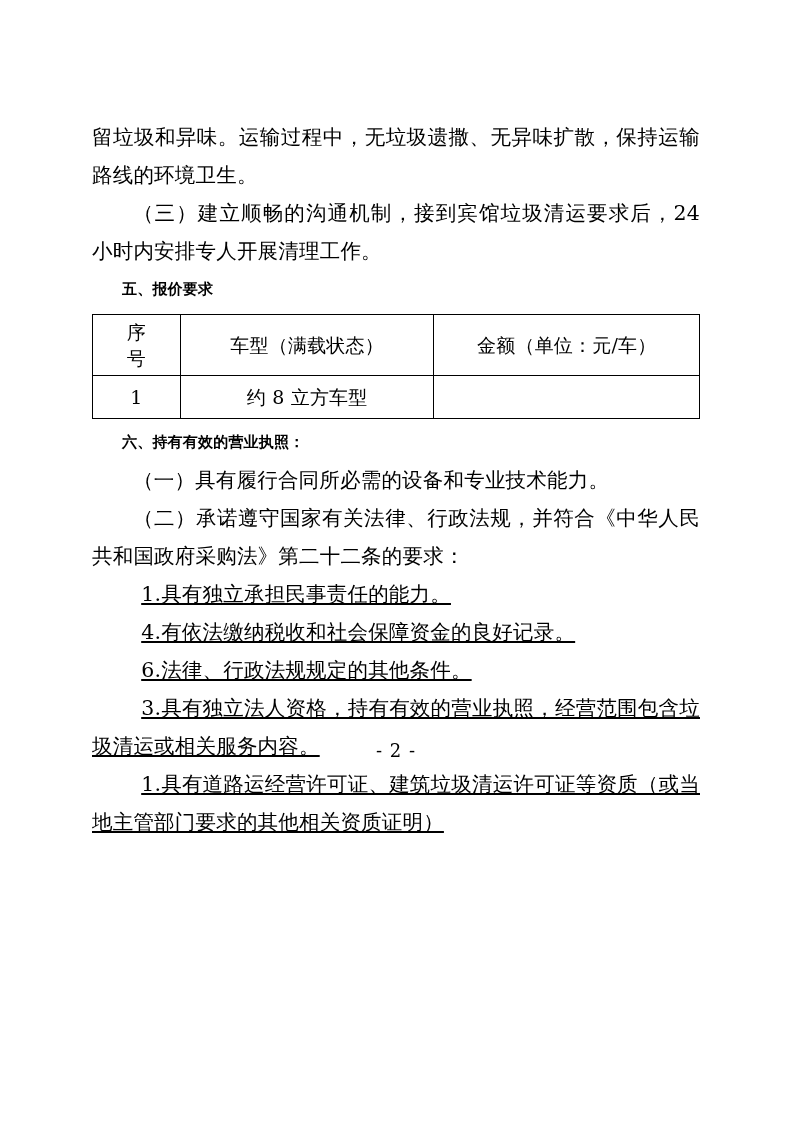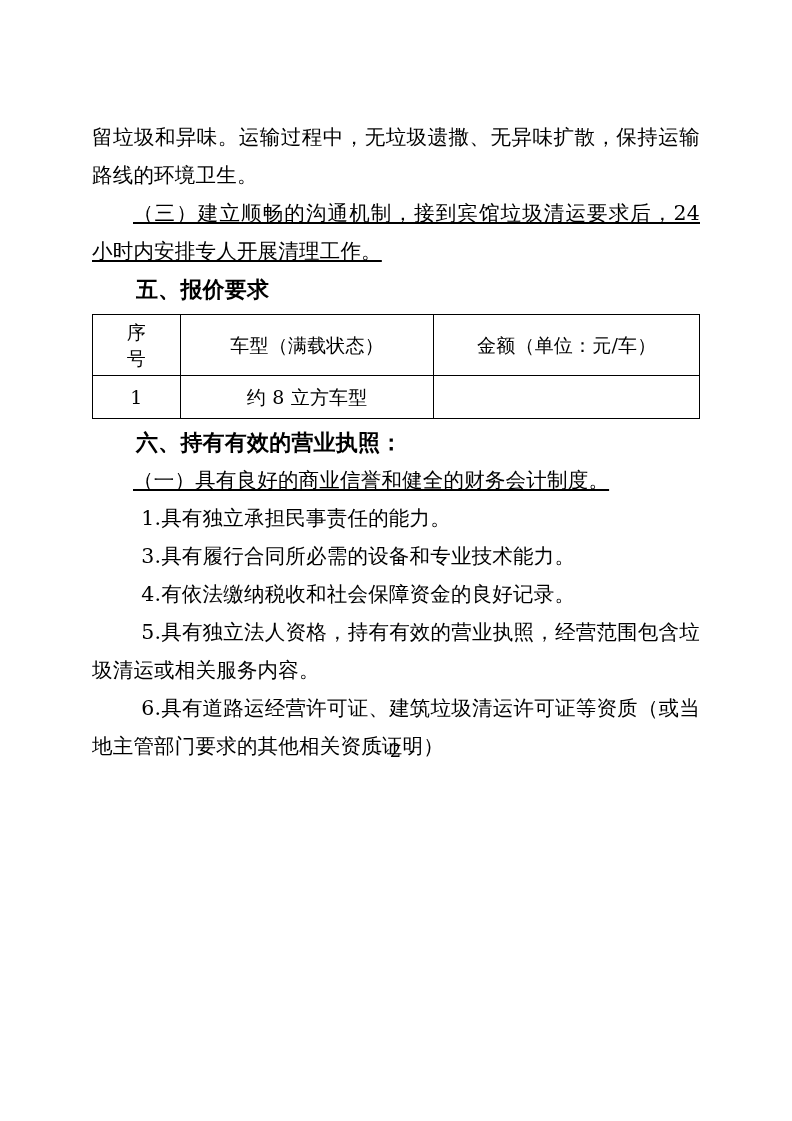--- a/index.html
+++ b/index.html
@@ -29,32 +29,32 @@
     line-height: 38px;
     text-align: justify;
     text-justify: inter-ideograph;
     letter-spacing: 0.2px;
   }
   p {
     margin: 0;
   }
   .indent-2 {
     text-indent: 2em;
-    text-decoration: underline;
   }
   .indent-1 {
     text-indent: 1em;
   }
   .indent-25 {
     text-indent: 2.4em;
+    text-decoration: underline;
   }
   .heading {
     font-weight: bold;
     text-indent: 2em;
-    font-size: 22px;
+    font-size: 15px;
     line-height: 38px;
   }
   table.price-table {
     border-collapse: collapse;
     width: 100%;
     margin: 6px 0 4px 0;
     table-layout: fixed;
   }
   table.price-table td {
     border: 1px solid #000000;
@@ -122,30 +122,31 @@
       <tr>
         <td class="col-no row-cell">1</td>
         <td class="col-type row-cell">约 8 立方车型</td>
         <td class="col-amount row-cell"></td>
       </tr>
     </tbody>
       </table>
 
     <p class="heading">六、持有有效的营业执照：</p>
 
-    <p class="indent-2">（一）具有良好的商业信誉和健全的财务会计制度。</p>
+    <p class="indent-2">（一）具有履行合同所必需的设备和专业技术能力。</p>
+
+    <p class="indent-2">（二）承诺遵守国家有关法律、行政法规，并符合《中华人民共和国政府采购法》第二十二条的要求：</p>
+
+    <p class="indent-25">1.具有独立承担民事责任的能力。</p>
+    <p class="indent-25">4.有依法缴纳税收和社会保障资金的良好记录。</p>
+    <p class="indent-25">6.法律、行政法规规定的其他条件。</p>
 
 
-    <p class="indent-25">1.具有独立承担民事责任的能力。</p>
-    <p class="indent-25">3.具有履行合同所必需的设备和专业技术能力。</p>
-    <p class="indent-25">4.有依法缴纳税收和社会保障资金的良好记录。</p>
-
-
-    <p class="indent-25">5.具有独立法人资格，持有有效的营业执照，经营范围包含垃圾清运或相关服务内容。</p>
-    <p class="indent-25">6.具有道路运经营许可证、建筑垃圾清运许可证等资质（或当地主管部门要求的其他相关资质证明）</p>
+    <p class="indent-25">3.具有独立法人资格，持有有效的营业执照，经营范围包含垃圾清运或相关服务内容。</p>
+    <p class="indent-25">1.具有道路运经营许可证、建筑垃圾清运许可证等资质（或当地主管部门要求的其他相关资质证明）</p>
 
   </div>
 
   <div class="footer">
     <span>- 2 -</span>
   </div>
 
 </div>
 
 </body></html>

